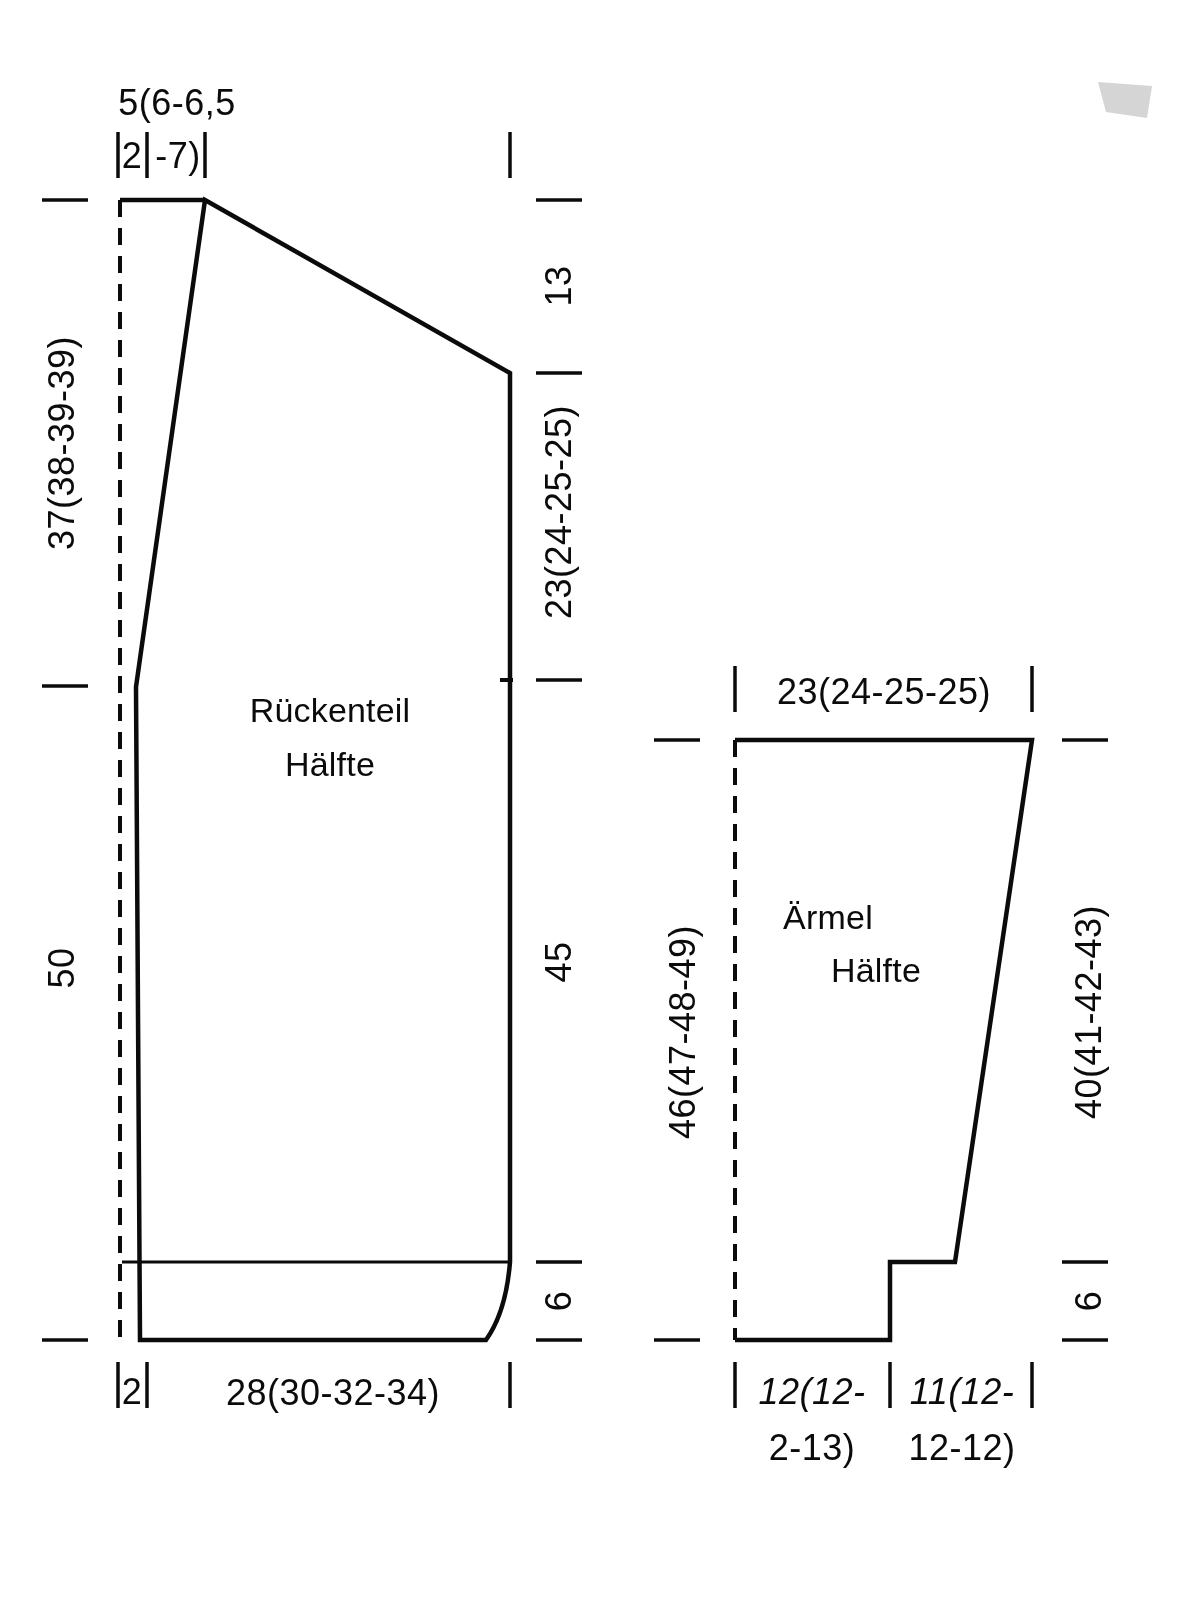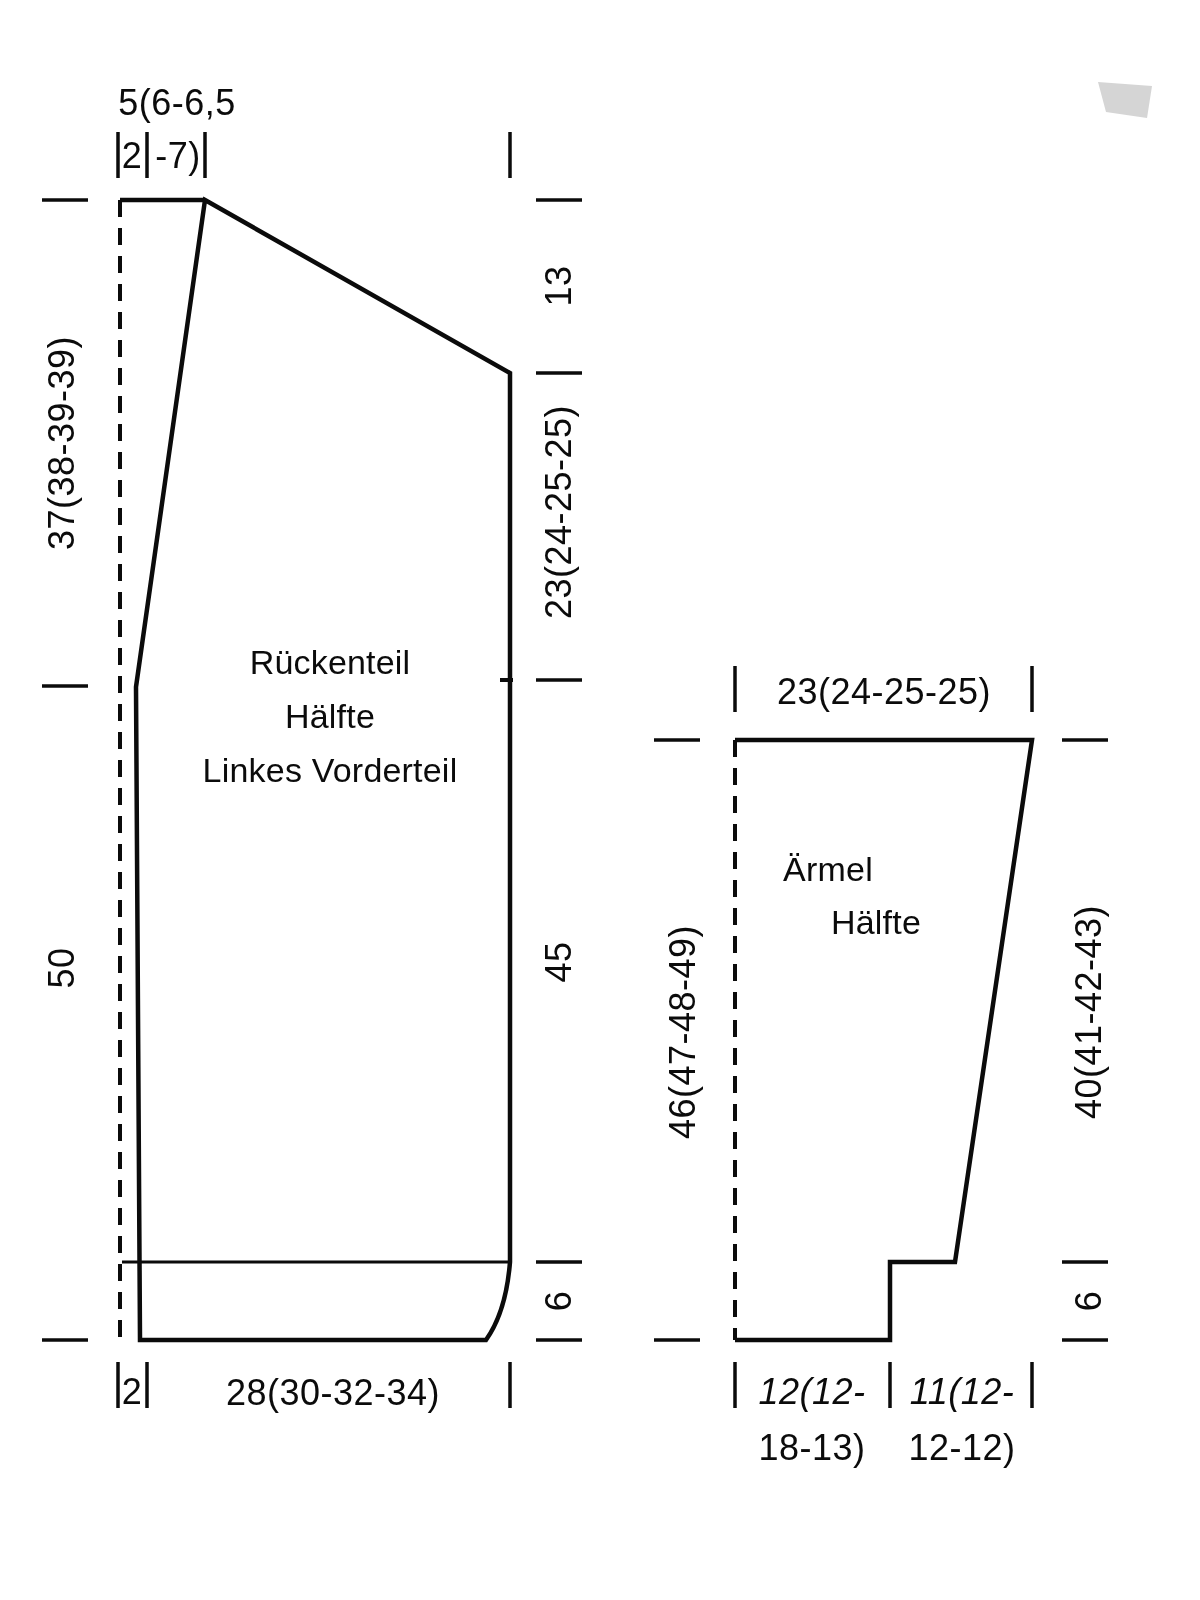--- a/index.html
+++ b/index.html
@@ -15,21 +15,21 @@
   .lbl {
     position: absolute;
     color: #0b0b0b;
     font-size: 36px;
     line-height: 1;
     white-space: nowrap;
     transform: translate(-50%, -50%);
     letter-spacing: 0.5px;
   }
   .lbl.v { transform: translate(-50%, -50%) rotate(-90deg); }
-  .piece-name { font-size: 34px; letter-spacing: 0.2px; }
+  .piece-name { font-size: 34px; letter-spacing: 0.2px; margin-top: 48px; }
 </style>
 </head>
 <body>
 
 <div class="stage">
 
   <svg width="1200" height="1600" viewBox="0 0 1200 1600">
 
     <polygon points="1098,82 1152,86 1147,118 1106,112" fill="#c7c7c7" opacity="0.75"></polygon>
 
@@ -101,30 +101,29 @@
   <div class="lbl v" style="left:559px; top:286px;">13</div>
   <div class="lbl v" style="left:559px; top:512px;">23(24-25-25)</div>
   <div class="lbl v" style="left:559px; top:962px;">45</div>
   <div class="lbl v" style="left:559px; top:1301px;">6</div>
 
   <div class="lbl" style="left:132px; top:1392px;">2</div>
   <div class="lbl" style="left:333px; top:1393px;">28(30-32-34)</div>
 
   <div class="lbl piece-name" style="left:330px; top:662px;">Rückenteil</div>
   <div class="lbl piece-name" style="left:330px; top:716px;">Hälfte</div>
-  <div class="lbl piece-name" style="left:330px; top:770px;">Linkes Vorderteil</div>
 
   <div class="lbl" style="left:884px; top:692px;">23(24-25-25)</div>
 
   <div class="lbl v" style="left:683px; top:1032px;">46(47-48-49)</div>
 
   <div class="lbl v" style="left:1089px; top:1012px;">40(41-42-43)</div>
   <div class="lbl v" style="left:1089px; top:1301px;">6</div>
 
   <div class="lbl" style="left:812px; top:1392px;font-style:italic;">12(12-</div>
-  <div class="lbl" style="left:812px; top:1448px;">18-13)</div>
+  <div class="lbl" style="left:812px; top:1448px;">2-13)</div>
   <div class="lbl" style="left:962px; top:1392px;font-style:italic;">11(12-</div>
   <div class="lbl" style="left:962px; top:1448px;">12-12)</div>
 
   <div class="lbl piece-name" style="left:828px; top:869px;">Ärmel</div>
   <div class="lbl piece-name" style="left:876px; top:922px;">Hälfte</div>
 
 </div>
 
 </body></html>

